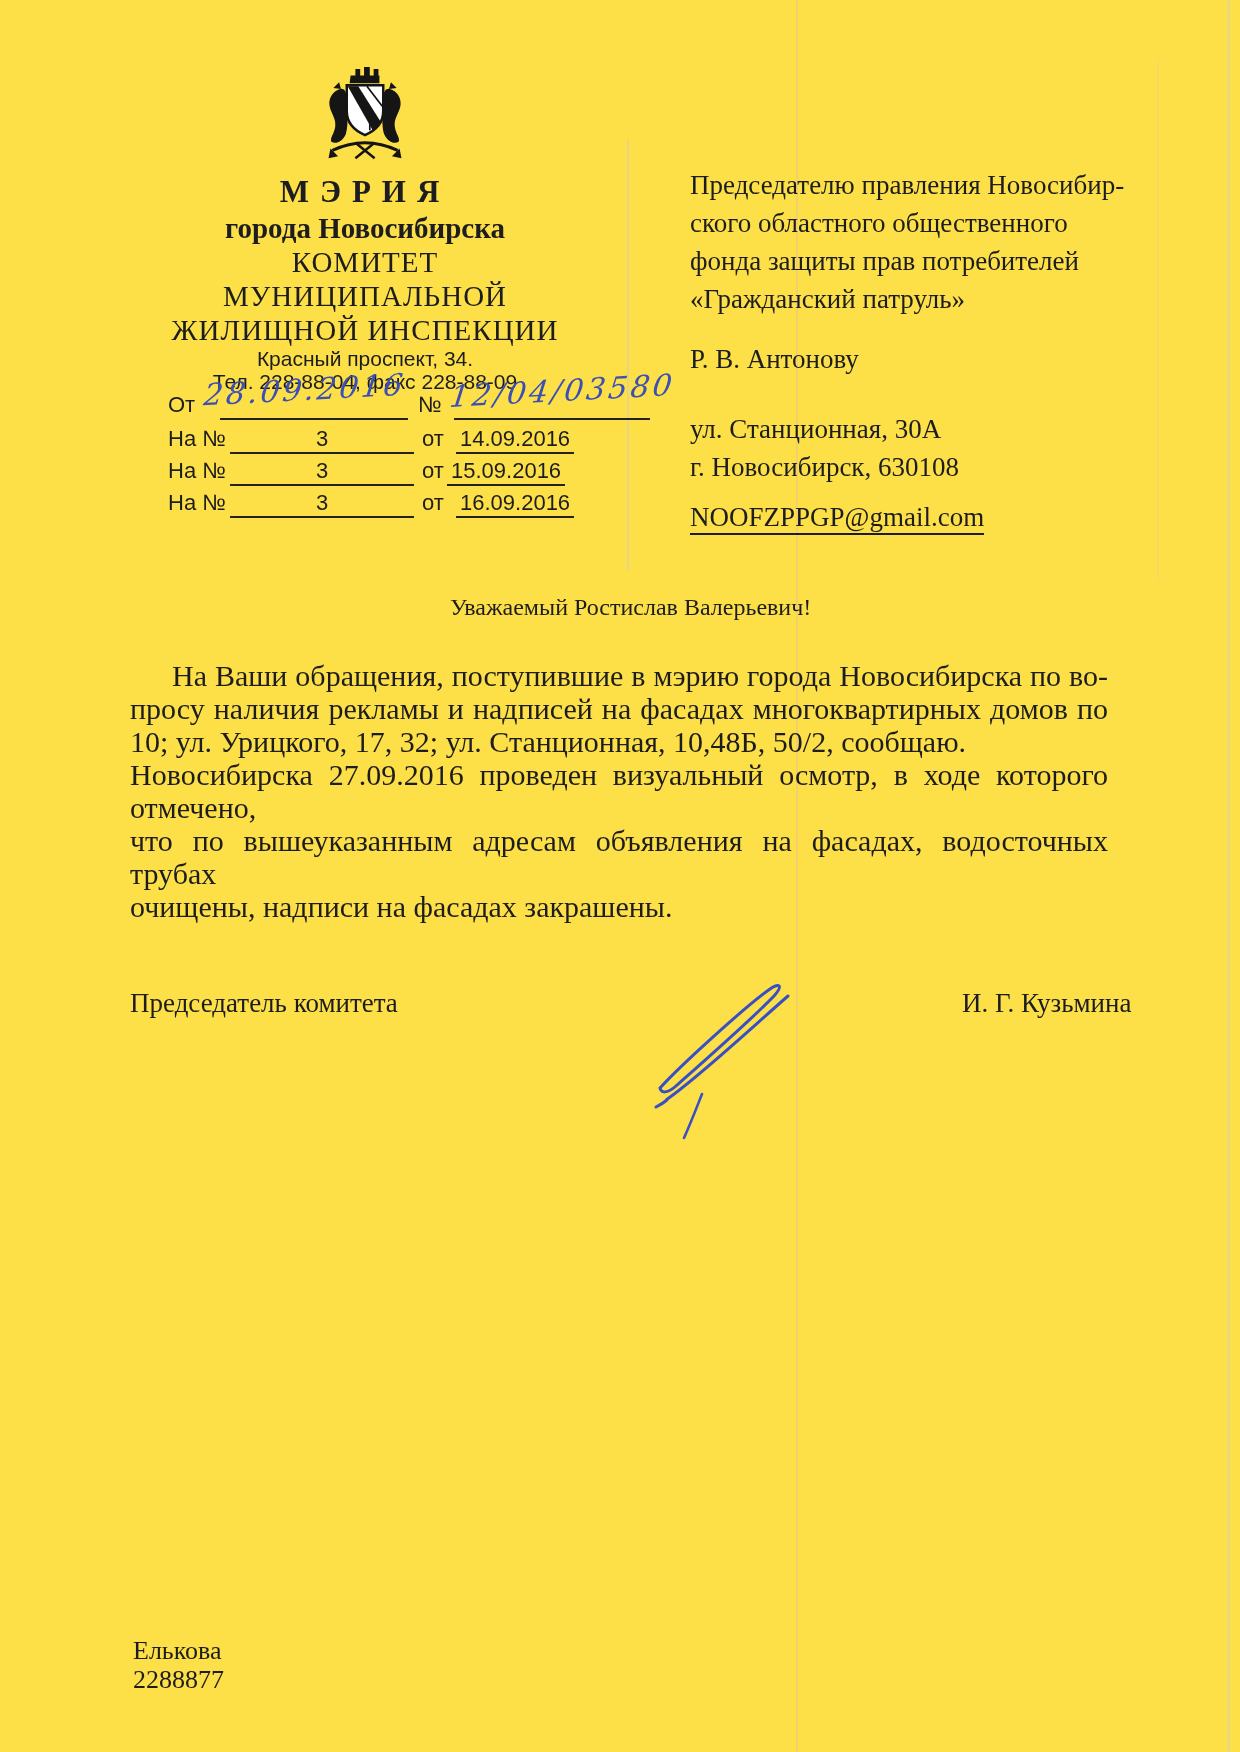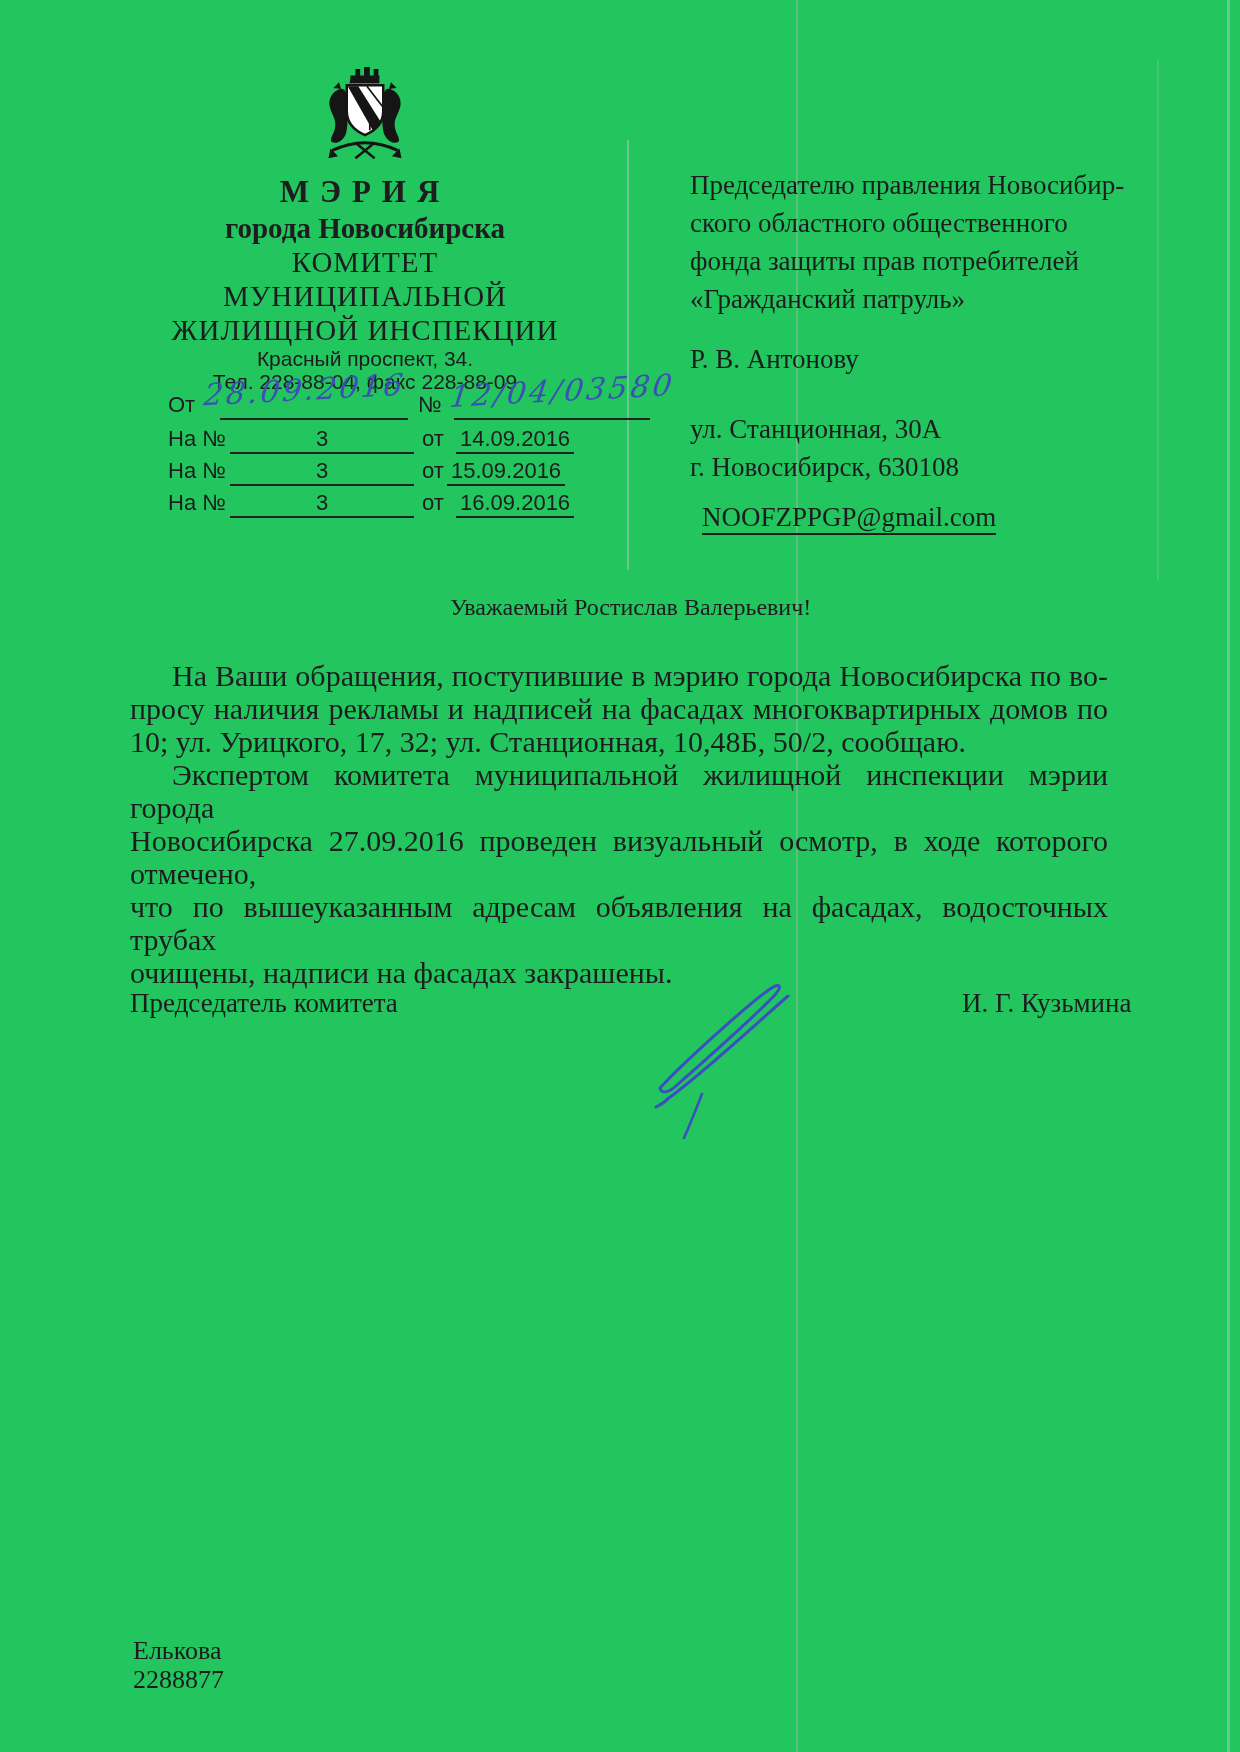--- a/index.html
+++ b/index.html
@@ -1,18 +1,18 @@
 <!DOCTYPE html>
 <html><head>
 <meta charset="utf-8">
 <style>
   html,body{margin:0;padding:0;background:#888;}
   .sheet{
     position:relative;width:1240px;height:1752px;margin:0 auto;
-    background:#22c55e;overflow:hidden;
+    background:#fde047;overflow:hidden;
     font-family:"Liberation Serif", serif;color:#1d1d1f;
   }
   
   .vline{position:absolute;pointer-events:none;}
   
   .letterhead{position:absolute;left:130px;top:62px;width:470px;text-align:center;}
   .emblem{display:block;margin:0 auto;}
   .lh-org1{font-size:31px;font-weight:bold;letter-spacing:11px;margin-top:8px;}
   .lh-org2{font-size:29px;font-weight:bold;margin-top:2px;}
   .lh-org3,.lh-org4,.lh-org5{font-size:29px;margin-top:1px;letter-spacing:1px;}
@@ -27,21 +27,21 @@
   .r-ot{position:absolute;}
   .r-date{position:absolute;border-bottom:2px solid #222;padding:0 4px 0 4px;}
   .hand{position:absolute;color:#3b4fb5;font-style:italic;
     font-family:"DejaVu Serif",serif;transform:rotate(-3deg) skewX(-10deg);
     letter-spacing:3px;font-size:30px;white-space:nowrap;}
   
   .recipient{position:absolute;left:690px;width:440px;font-size:27px;}
   .rec-org{top:166px;line-height:38px;}
   .rec-name{top:344px;}
   .rec-addr{top:410px;line-height:38px;}
-  .rec-email{top:502px;margin-left:12px;}
+  .rec-email{top:502px;}
   .rec-email span{border-bottom:2px solid #1d1d1f;padding-bottom:1px;}
   
   .salutation{position:absolute;left:450px;top:594px;font-size:24px;}
   .body-text{position:absolute;left:130px;top:659px;width:978px;
     font-size:30px;line-height:33px;}
   .bline{white-space:normal;}
   .bline.j{text-align:justify;text-align-last:justify;}
   .bline.ind{text-indent:42px;}
   
   .sig-pos{position:absolute;left:130px;top:988px;font-size:27px;}
@@ -133,21 +133,20 @@
   <div class="recipient rec-email">
     <span>NOOFZPPGP@gmail.com</span>
   </div>
 
   <div class="salutation">Уважаемый Ростислав Валерьевич!</div>
 
   <div class="body-text">
     <div class="bline j ind">На Ваши обращения, поступившие в  мэрию города Новосибирска по во-</div>
     <div class="bline j">просу наличия рекламы и надписей  на фасадах многоквартирных домов по</div>
     <div class="bline">10; ул. Урицкого, 17, 32; ул. Станционная, 10,48Б, 50/2, сообщаю.</div>
-    <div class="bline j ind">Экспертом комитета муниципальной жилищной инспекции мэрии города</div>
     <div class="bline j">Новосибирска 27.09.2016 проведен визуальный осмотр, в ходе которого отмечено,</div>
     <div class="bline j">что по  вышеуказанным адресам объявления на фасадах, водосточных трубах</div>
     <div class="bline">очищены, надписи на фасадах закрашены.</div>
   </div>
 
   <div class="sig-pos">Председатель комитета</div>
   <svg class="sig-stroke" width="150" height="168" viewBox="0 0 150 168">
     <path d="M12,112 C34,88 98,30 122,13 C132,6 135,10 126,20 C103,44 46,94 28,110 C19,118 13,117 12,112" fill="none" stroke="#3a50c2" stroke-width="3" stroke-linecap="round"></path>
     <path d="M8,131 C18,126 22,121 18,124 C50,102 110,46 140,20" fill="none" stroke="#3a50c2" stroke-width="3" stroke-linecap="round"></path>
     <path d="M54,118 C50,128 44,144 36,162" fill="none" stroke="#3a50c2" stroke-width="2.6" stroke-linecap="round"></path>

